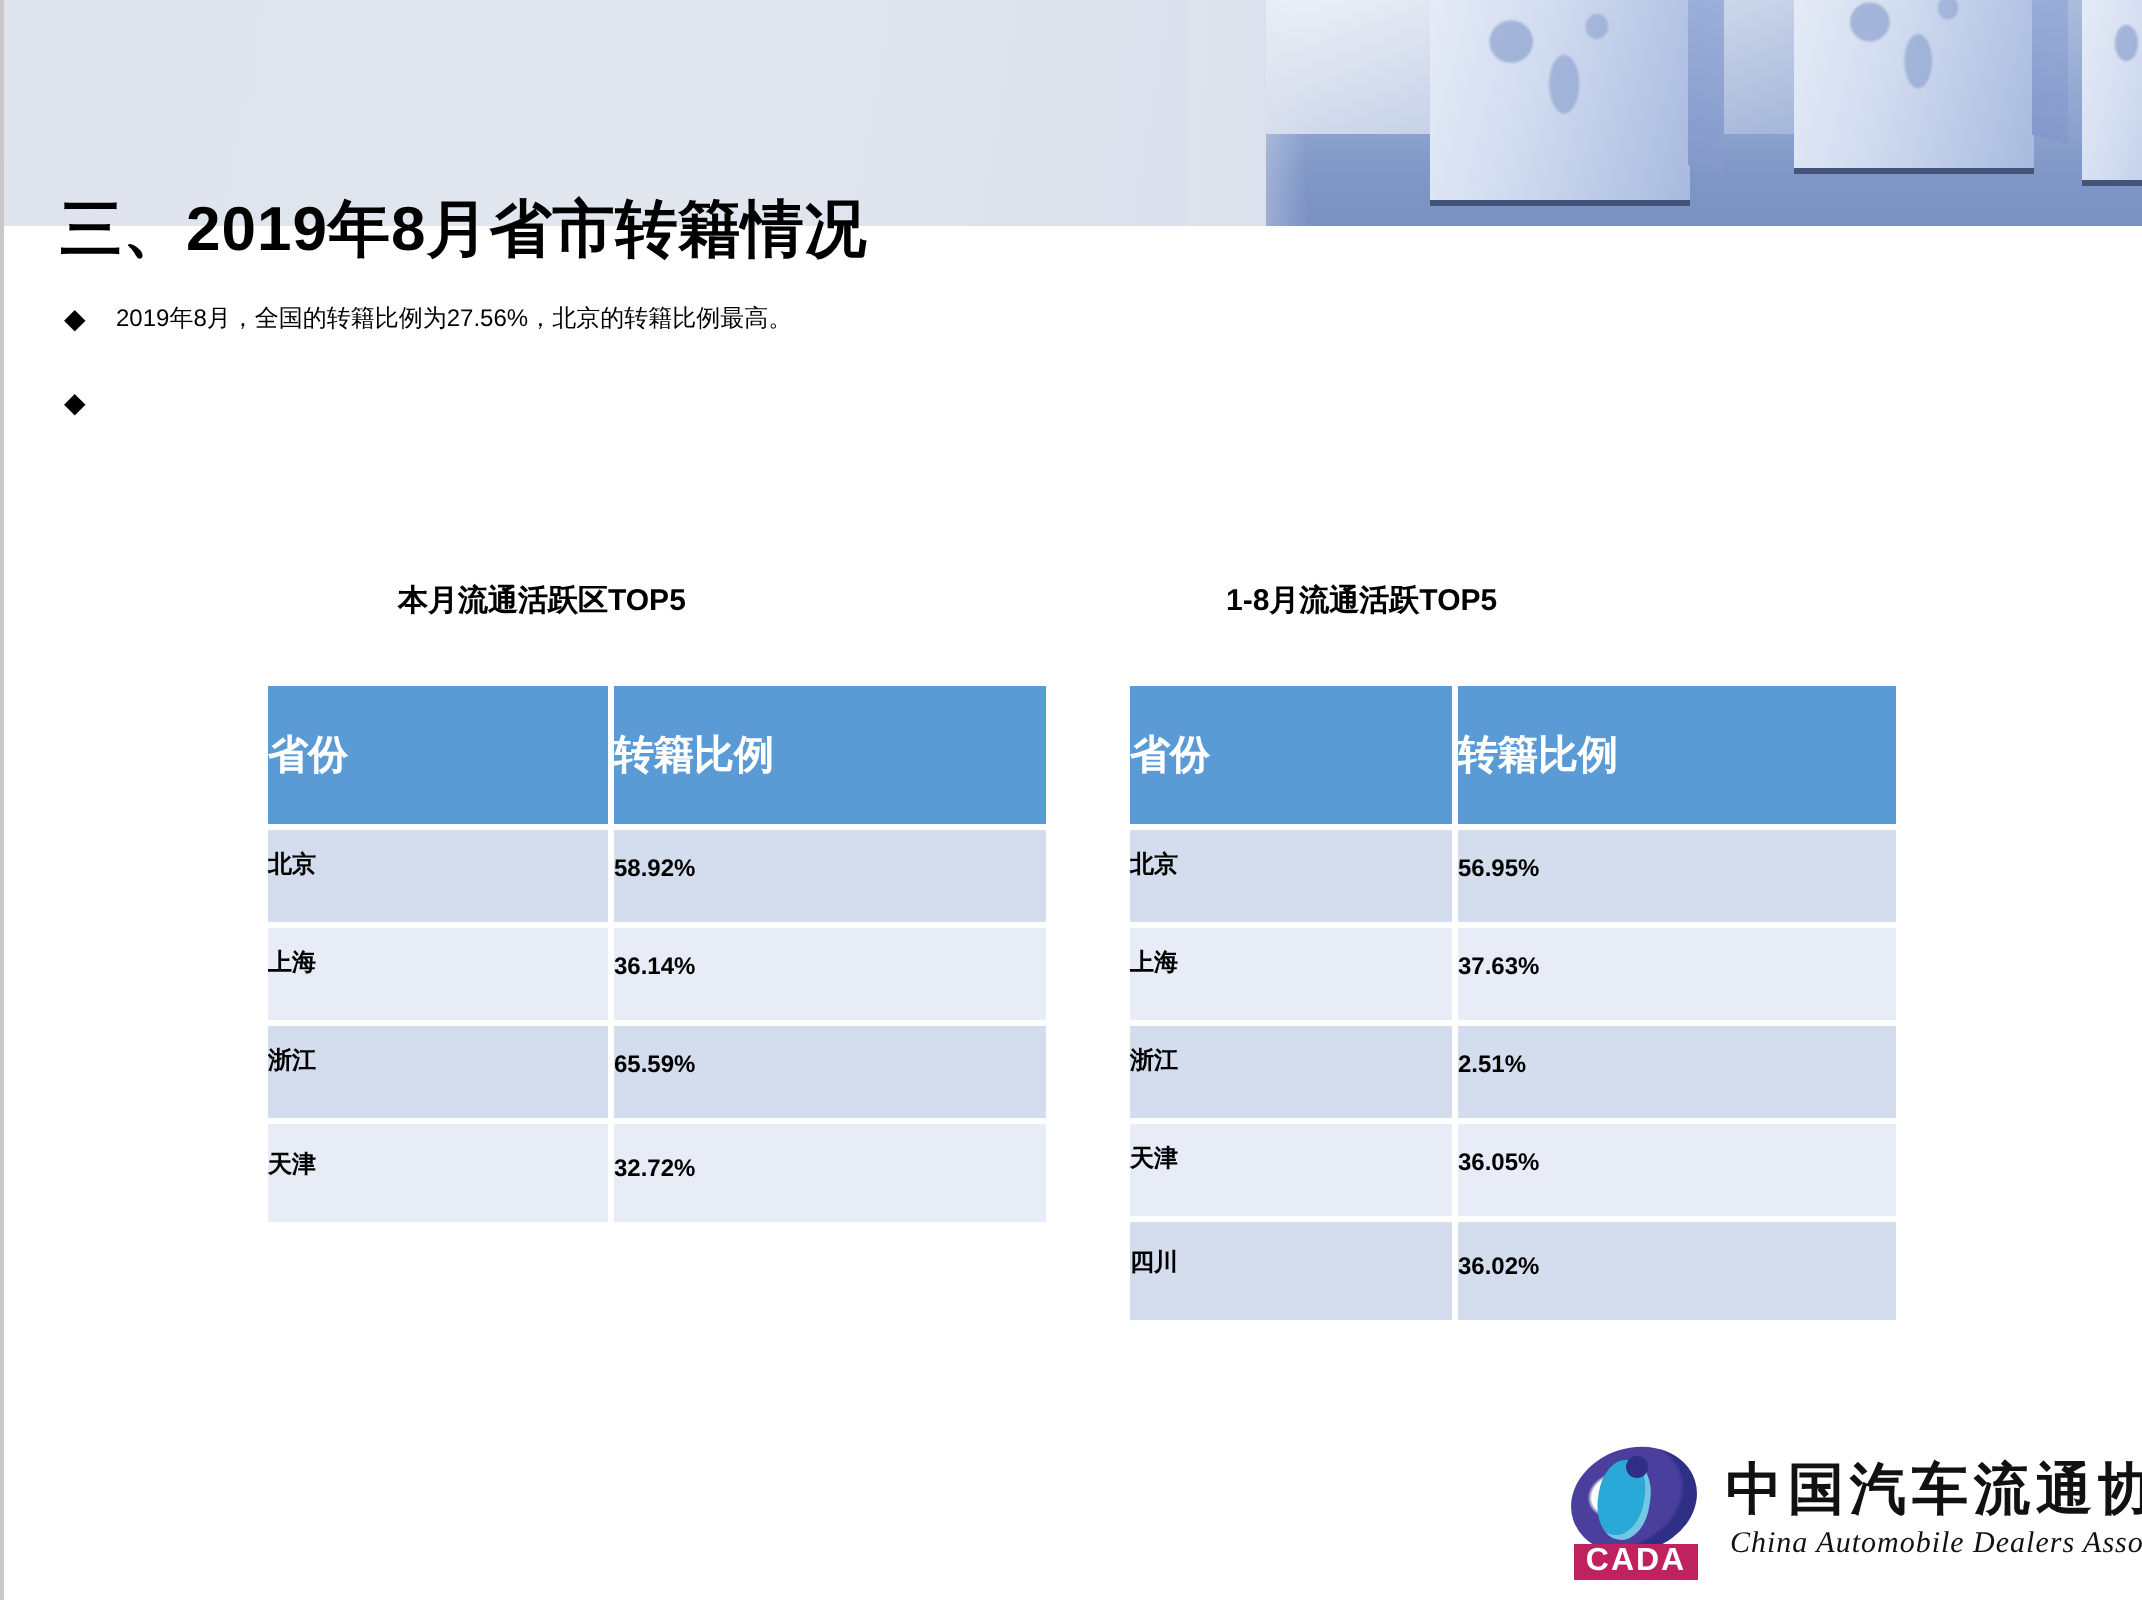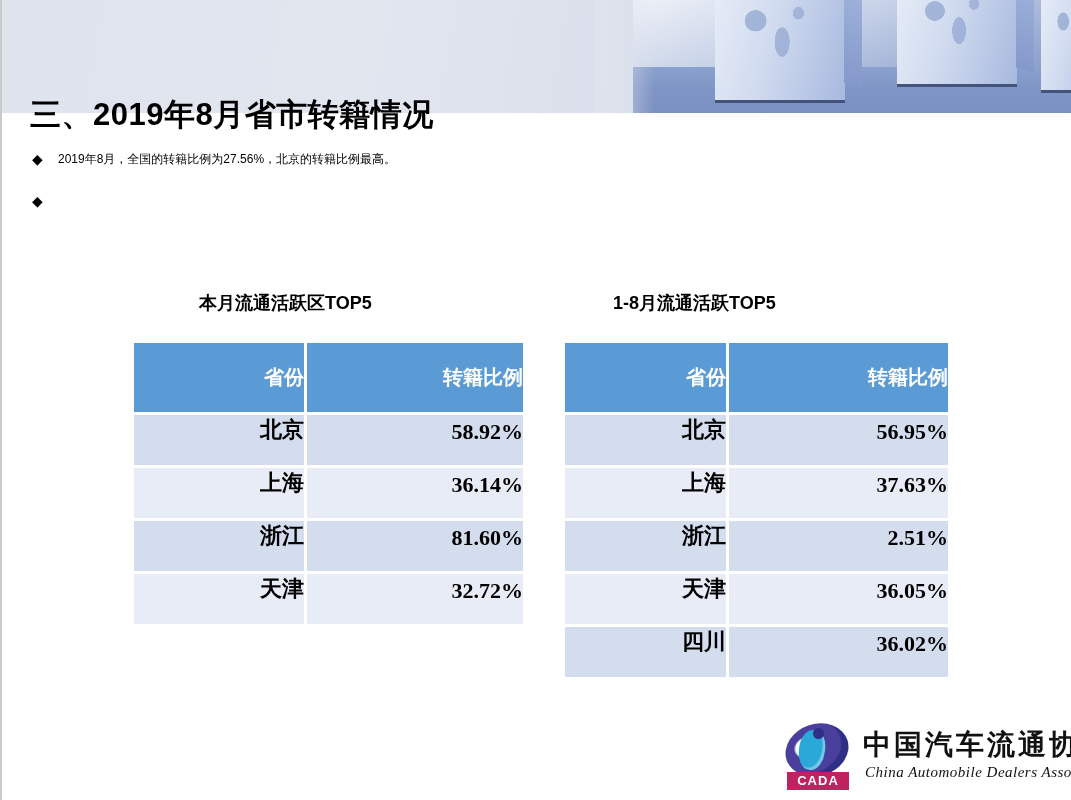--- a/index.html
+++ b/index.html
@@ -77,48 +77,47 @@
   .bullet-mark {
     color:#000; font-size:14px; line-height:26px;
     width:26px; flex:0 0 26px;
   }
   .bullet-text {
     font-size:12px; color:#000; line-height:26px; white-space:nowrap;
   }
 
   
   .cap {
-    position:absolute; font-size:18px; font-weight:bold; color:#000;
+    position:absolute; font-size:15px; font-weight:bold; color:#000;
     white-space:nowrap;
   }
   #cap-left  { left:197px; top:291px; }
   #cap-right { left:611px; top:291px; }
 
   
   .tbl { position:absolute; border-collapse:separate; border-spacing:0; }
   #tbl-left  { left:132px; top:343px; width:389px; }
   #tbl-right { left:563px; top:343px; width:383px; }
   .tbl td, .tbl th {
     border-right:3px solid #ffffff;
     border-bottom:3px solid #ffffff;
-    text-align:right;
+    text-align:left;
     font-weight:bold;
     color:#000;
-    font-family:Liberation Serif, serif;
   }
   .tbl td:last-child, .tbl th:last-child { border-right:none; }
   .tbl thead th {
     background:#5B9BD5;
     color:#ffffff;
     font-size:20px;
     height:72px;
     vertical-align:middle;
   }
   .tbl tbody td {
-    font-size:22px;
+    font-size:12px;
     height:49px;
     vertical-align:bottom;
     padding-bottom:20px;
   }
   .tbl tbody tr:nth-child(odd)  td { background:#d4ddee; }
   .tbl tbody tr:nth-child(even) td { background:#e8ecf6; }
   .tbl tbody tr:last-child td { border-bottom:none; }
   #tbl-left  col.c1 { width:173px; } #tbl-left  col.c2 { width:216px; }
   #tbl-right col.c1 { width:164px; } #tbl-right col.c2 { width:219px; }
 
@@ -137,21 +136,21 @@
     transform:rotate(8deg);
     box-shadow:inset -3px -2px 0 rgba(255,255,255,.35);
   }
   .swirl-dot {
     position:absolute; left:32px; top:6px; width:11px; height:11px;
     background:#2f2f86; border-radius:50%;
   }
   .cada {
     position:absolute; left:6px; top:50px; width:62px; height:18px;
     background:#c0225f; color:#ffffff;
-    font-size:13px; font-weight:bold; letter-spacing:1px;
+    font-size:16px; font-weight:bold; letter-spacing:1px;
     text-align:center; line-height:18px;
     font-family:"Liberation Sans", sans-serif;
   }
   .logo-cn {
     position:absolute; left:82px; top:4px;
     font-size:28px; font-weight:bold; color:#111;
     letter-spacing:3px; white-space:nowrap;
   }
   .logo-en {
     position:absolute; left:84px; top:42px;
@@ -215,21 +214,21 @@
       <tr>
         <td>北京</td>
         <td>58.92%</td>
       </tr>
       <tr>
         <td>上海</td>
         <td>36.14%</td>
       </tr>
       <tr>
         <td>浙江</td>
-        <td>81.60%</td>
+        <td>65.59%</td>
       </tr>
       <tr>
         <td>天津</td>
         <td>32.72%</td>
       </tr>
     </tbody>
   </table>
 
   <table class="tbl" id="tbl-right">
     <colgroup>

